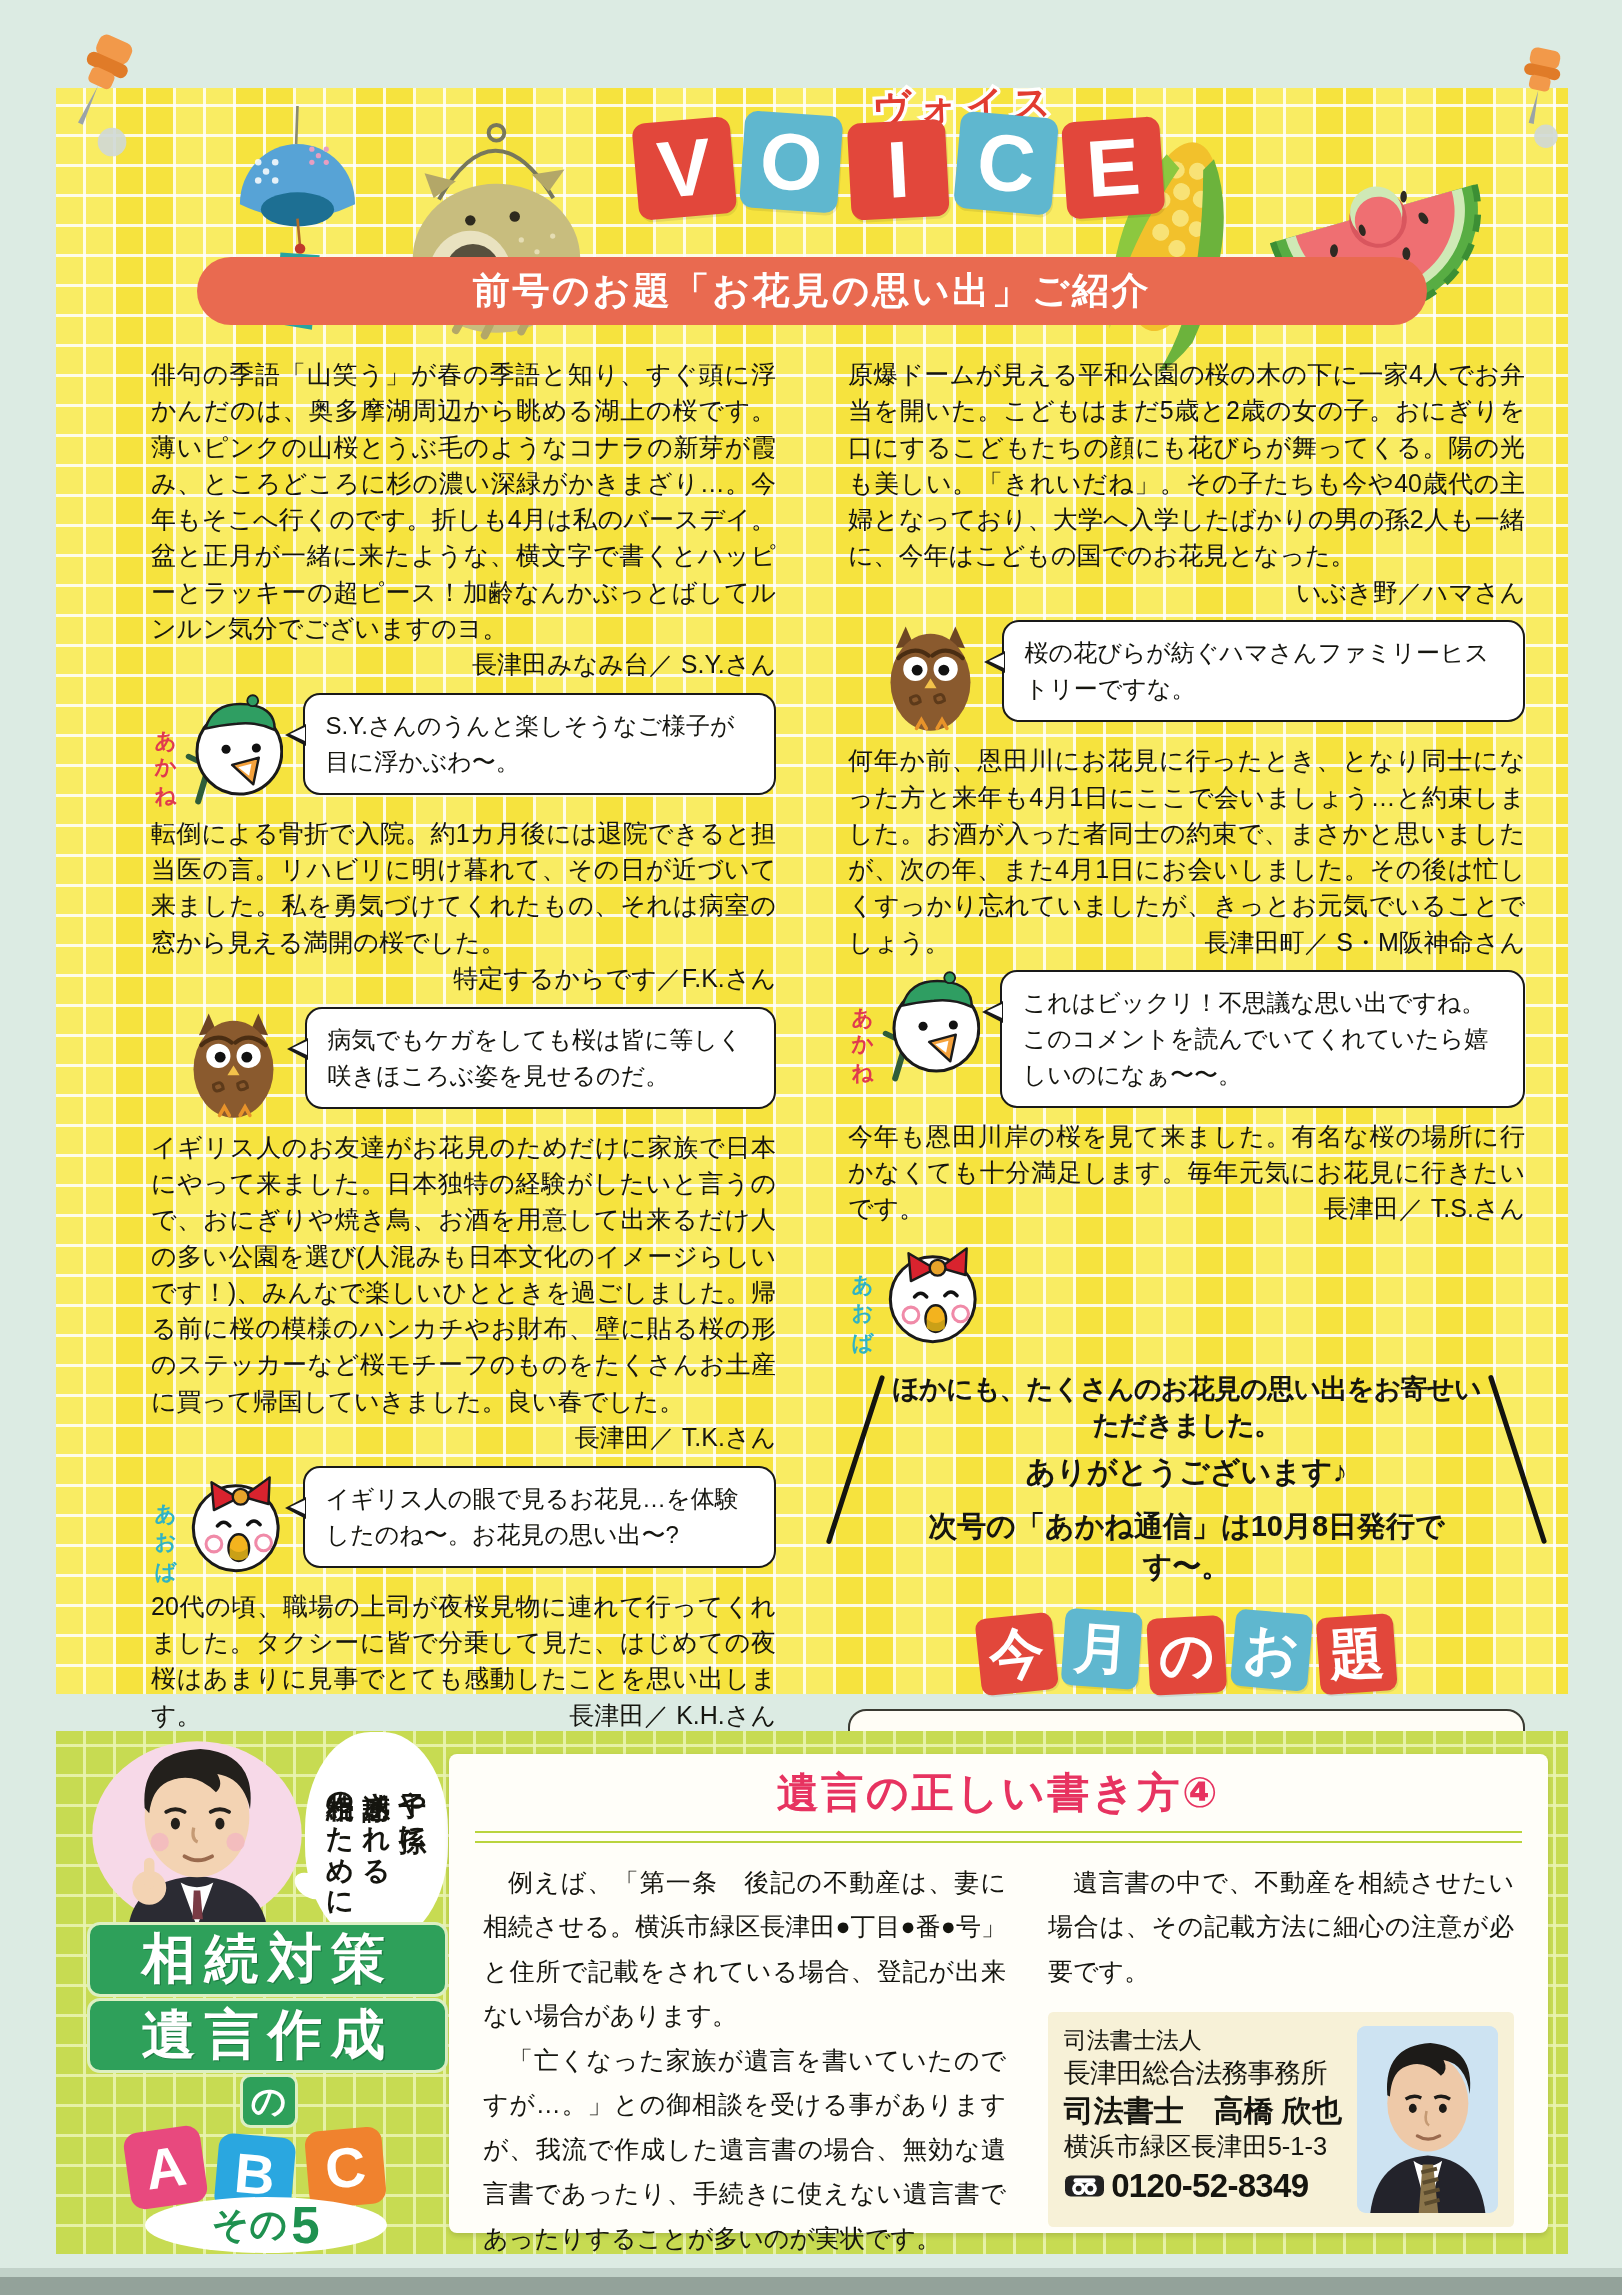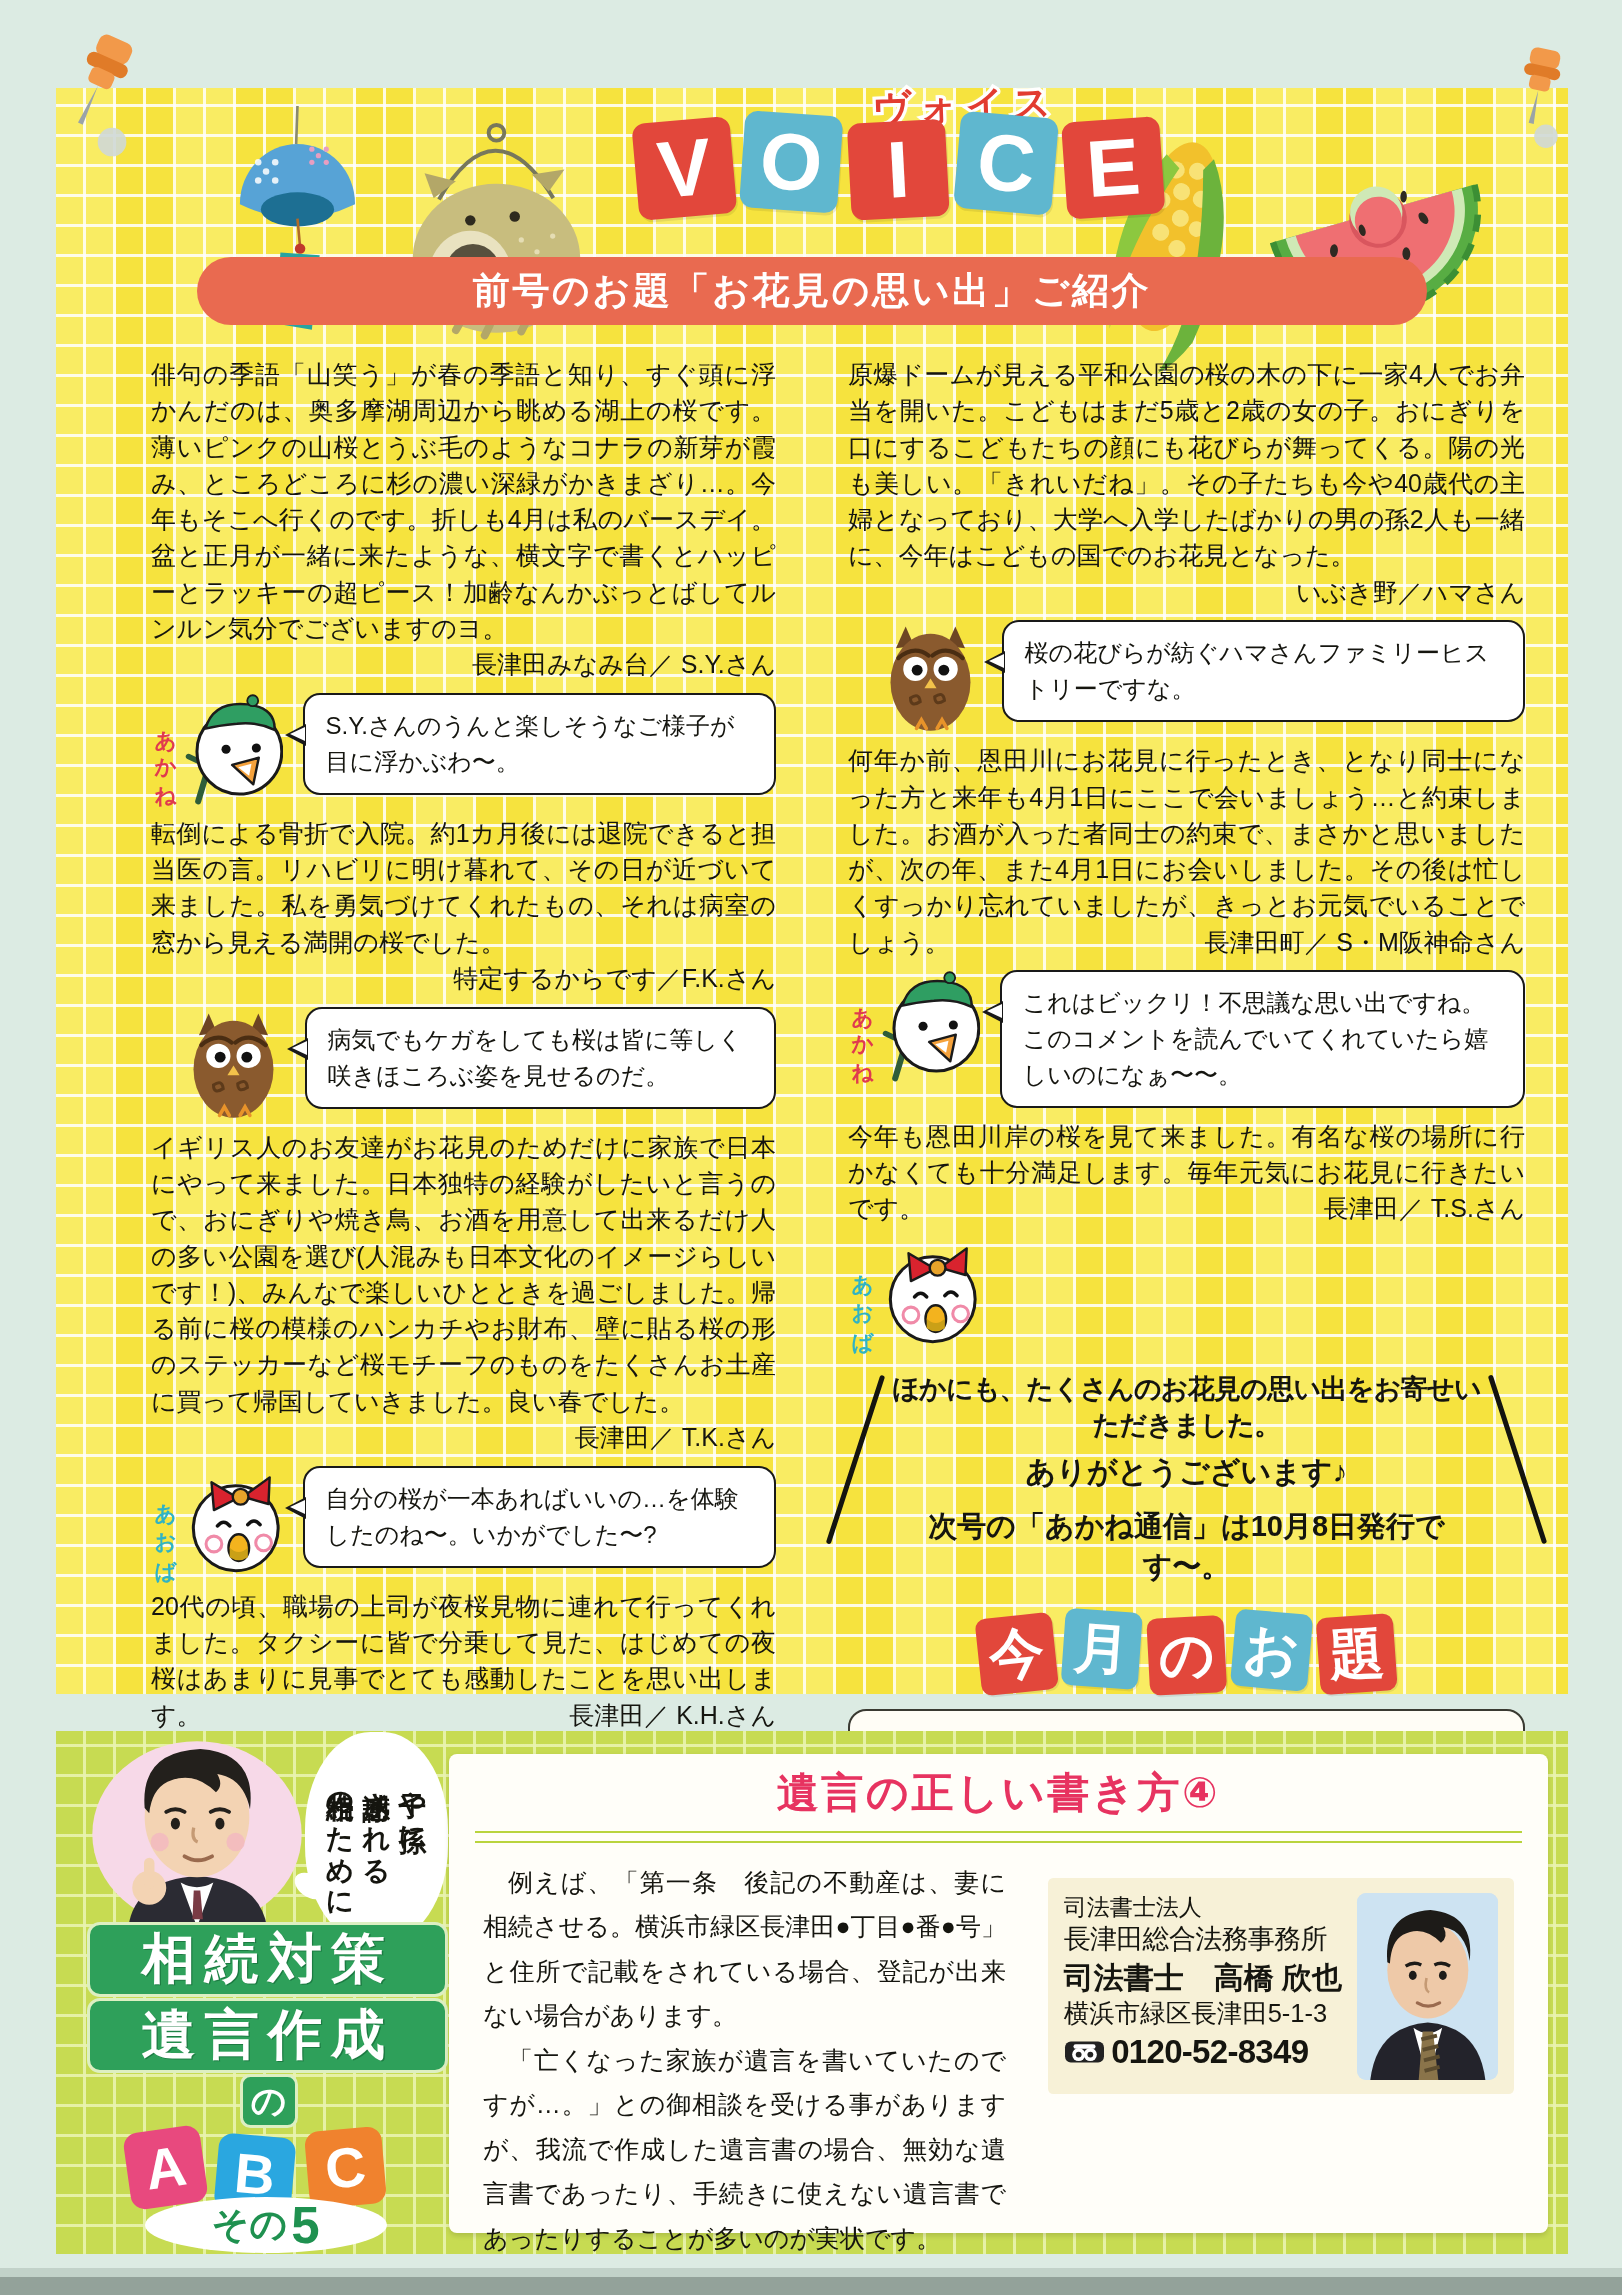--- a/index.html
+++ b/index.html
@@ -351,21 +351,21 @@
     <path d="M62 98 Q72 86 82 98" stroke="#111" stroke-width="6" fill="none" stroke-linecap="round"></path>
     <path d="M112 96 Q122 84 132 96" stroke="#111" stroke-width="6" fill="none" stroke-linecap="round"></path>
     <circle cx="56" cy="128" r="13" fill="none" stroke="#f08aa8" stroke-width="5"></circle>
     <circle cx="138" cy="126" r="13" fill="none" stroke="#f08aa8" stroke-width="5"></circle>
     <ellipse cx="97" cy="134" rx="17" ry="22" fill="#f3b31e" stroke="#1a1a1a" stroke-width="4"></ellipse>
     <path d="M82 134 Q97 148 112 134 L112 150 Q97 160 82 150 Z" fill="#caa017"></path>
   </svg>
             </span>
         </div>
         <div class="bubble">
-            <p>自分の桜が一本あればいいの…を体験したのね〜。いかがでした〜?</p>
+            <p>イギリス人の眼で見るお花見…を体験したのね〜。お花見の思い出〜?</p>
           </div>
       </div>
 
       <div class="post">
         <span>20代の頃、職場の上司が夜桜見物に連れて行ってくれました。タクシーに皆で分乗して見た、はじめての夜桜はあまりに見事でとても感動したことを思い出します。</span>
         <span class="author">長津田／ K.H.さん</span>
       </div>
 
       <div class="bubble-row">
         <div class="mascot">
@@ -546,20 +546,21 @@
     <p class="legal-title">遺言の正しい書き方④</p>
     <div class="dbl-line"></div>
 
     <div class="legal-cols">
       <div class="legal-col lc1">
         <p class="ind">例えば、「第一条　後記の不動産は、妻に相続させる。横浜市緑区長津田●丁目●番●号」と住所で記載をされている場合、登記が出来ない場合があります。</p>
         <p class="ind">「亡くなった家族が遺言を書いていたのですが…。」との御相談を受ける事がありますが、我流で作成した遺言書の場合、無効な遺言書であったり、手続きに使えない遺言書であったりすることが多いのが実状です。</p>
         <p class="ind">なぜならば、登記上、不動産を特定する場合は、土</p>
       </div>
       <div class="legal-col lc2">
+        <p class="ind">遺言書の中で、不動産を相続させたい場合は、その記載方法に細心の注意が必要です。</p>
 
         <div class="contact-card">
           <div class="contact-lines">
             <p class="c1">司法書士法人</p>
             <p class="c2">長津田総合法務事務所</p>
             <p class="c3">司法書士　高橋 欣也</p>
             <p class="c4">横浜市緑区長津田5-1-3</p>
             <div class="c-phone">
               <svg width="41" height="26" viewBox="0 0 62 40">
                 <rect x="1" y="4" width="60" height="32" rx="9" fill="#222"></rect>

